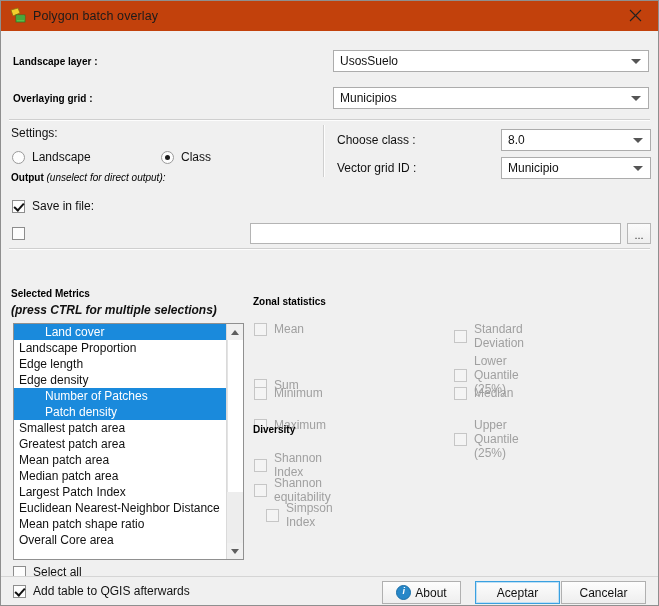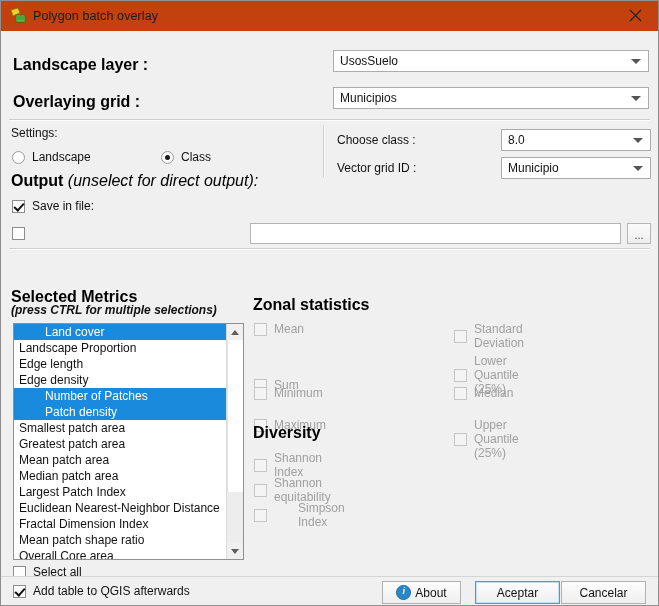--- a/index.html
+++ b/index.html
@@ -65,21 +65,21 @@
   .content {
     position: absolute;
     left: 0; top: 30px;
     width: 657px;
     height: 545px;
     background: #f0f0f0;
   }
 
   .lbl-bold {
     font-weight: bold;
-    font-size: 16px;
+    font-size: 10px;
     color: #000;
   }
   .lbl-normal {
     font-size: 12px;
     color: #111;
   }
 
   
   .row-landscape { position:absolute; left:12px; top:25px; }
   .row-grid      { position:absolute; left:12px; top:62px; }
@@ -446,21 +446,20 @@
           <div class="list-item">Edge length</div>
           <div class="list-item">Edge density</div>
           <div class="list-item selected">Number of Patches</div>
           <div class="list-item selected">Patch density</div>
           <div class="list-item">Smallest patch area</div>
           <div class="list-item">Greatest patch area</div>
           <div class="list-item">Mean patch area</div>
           <div class="list-item">Median patch area</div>
           <div class="list-item">Largest Patch Index</div>
           <div class="list-item">Euclidean Nearest-Neighbor Distance</div>
-          <div class="list-item">Fractal Dimension Index</div>
           <div class="list-item">Mean patch shape ratio</div>
           <div class="list-item">Overall Core area</div>
         </div>
       <div class="scrollbar">
         <div class="sb-btn sb-up">
             <span class="sb-arrow-up"></span>
           </div>
         <div class="sb-thumb"></div>
         <div class="sb-track-lower"></div>
         <div class="sb-btn sb-down">
@@ -515,21 +514,21 @@
     <span class="lbl-bold div-title">Diversity</span>
     <div id="div-col" style="position: absolute; left: 253px; top: 420px;">
         <div class="cb-wrap" style="position: absolute; left: 0px; top: 0px;">
           <span class="cb disabled"></span>
           <span class="lbl-normal dim">Shannon Index</span>
         </div>
         <div class="cb-wrap" style="position: absolute; left: 0px; top: 25px;">
           <span class="cb disabled"></span>
           <span class="lbl-normal dim">Shannon equitability</span>
         </div>
-        <div class="cb-wrap" style="position: absolute; left: 0px; top: 50px; gap: 24px;">
+        <div class="cb-wrap" style="position: absolute; left: 12px; top: 50px;">
           <span class="cb disabled"></span>
           <span class="lbl-normal dim">Simpson Index</span>
         </div>
       </div>
 
   </div>
 
   <div class="footer">
     <div class="cb-wrap" id="cb-addtable">
       <span class="cb checked"></span>

